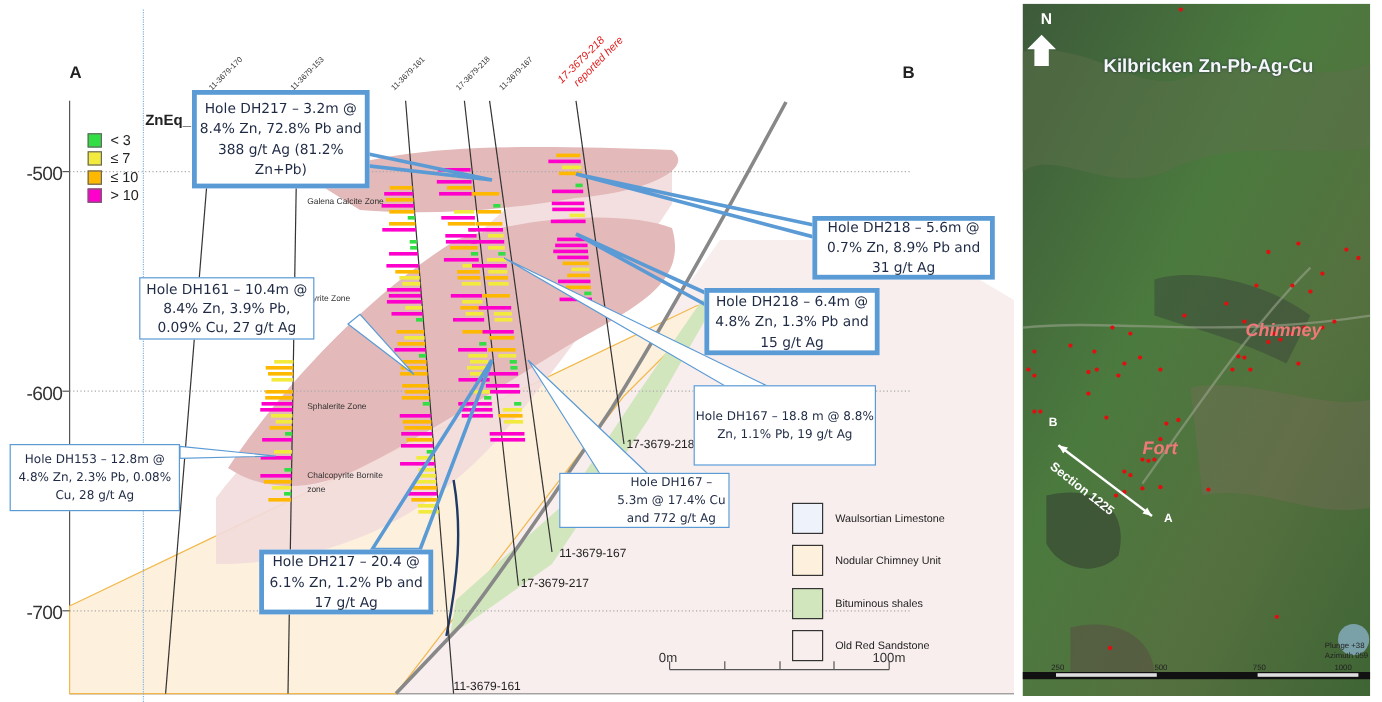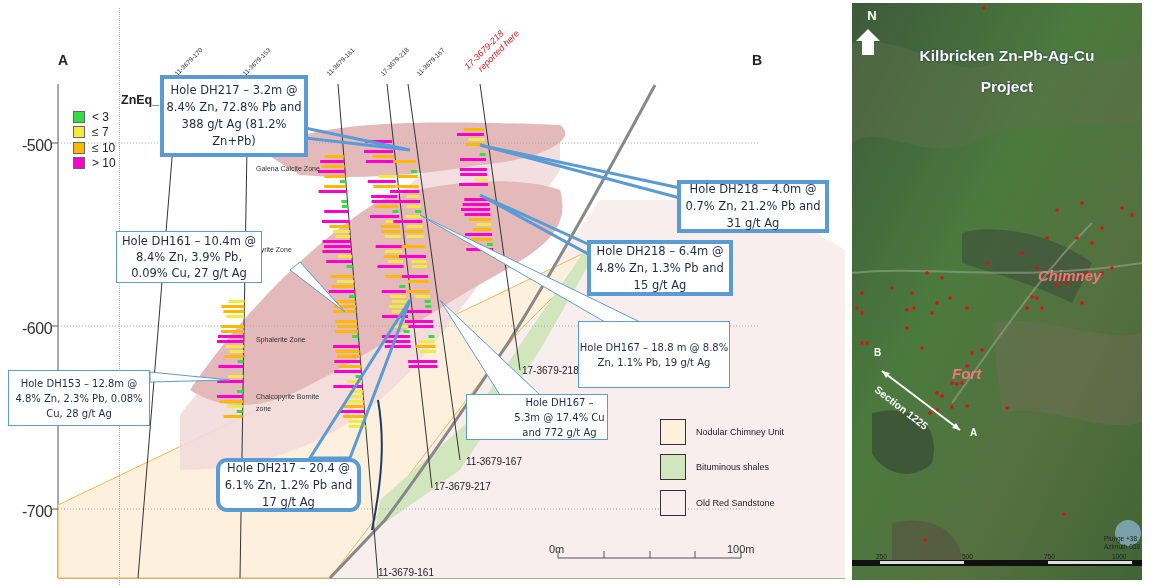--- a/index.html
+++ b/index.html
@@ -295,29 +295,33 @@
   <div class="hole-top" style="left:384px;top:70px;">17-3679-218</div>
   <div class="hole-top" style="left:420px;top:70px;">11-3679-167</div>
   <div class="hole-red" style="left:478px;top:58px;"><span>17-3679-218</span><br><span style="padding-left:8px">reported here</span></div>
 
   <div class="hole-bot" style="left:522px;top:365px;">17-3679-218</div>
   <div class="hole-bot" style="left:466px;top:456px;">11-3679-167</div>
   <div class="hole-bot" style="left:434px;top:481px;">17-3679-217</div>
   <div class="hole-bot" style="left:378px;top:567px;">11-3679-161</div>
 
   <div class="callout thick" style="left:160px;top:75px;width:148px;height:82px;">Hole DH217 – 3.2m @ 8.4% Zn, 72.8% Pb and 388 g/t Ag (81.2% Zn+Pb)</div>
-  <div class="callout thick" style="left:677px;top:180px;width:152px;height:53px;">Hole DH218 – 4.0m @ 0.7% Zn, 21.2% Pb and 31 g/t Ag</div>
+  <div class="callout thick" style="left:677px;top:180px;width:152px;height:53px;">Hole DH218 – 5.6m @ 0.7% Zn, 8.9% Pb and 31 g/t Ag</div>
   <div class="callout thick" style="left:587px;top:240px;width:146px;height:56px;">Hole DH218 – 6.4m @ 4.8% Zn, 1.3% Pb and 15 g/t Ag</div>
   <div class="callout thin" style="left:116px;top:231px;width:146px;height:52px;font-size:11.5px;line-height:16px;">Hole DH161 – 10.4m @ 8.4% Zn, 3.9% Pb, 0.09% Cu, 27 g/t Ag</div>
   <div class="callout thin" style="left:578px;top:321px;width:152px;height:67px;text-align:center;">Hole DH167 – 18.8 m @ 8.8% Zn, 1.1% Pb, 19 g/t Ag</div>
   <div class="callout thin" style="left:8px;top:370px;width:142px;height:56px;">Hole DH153 – 12.8m @ 4.8% Zn, 2.3% Pb, 0.08% Cu, 28 g/t Ag</div>
   <div class="callout thin" style="left:466px;top:394px;width:142px;height:46px;padding-left:45px;">Hole DH167 – 5.3m @ 17.4% Cu and 772 g/t Ag</div>
-  <div class="callout thick" style="left:216px;top:458px;width:145px;height:54px;border-radius:11px;">Hole DH217 – 20.4 @ 6.1% Zn, 1.2% Pb and 17 g/t Ag</div>
+  <div class="callout thick" style="left:216px;top:458px;width:145px;height:54px;">Hole DH217 – 20.4 @ 6.1% Zn, 1.2% Pb and 17 g/t Ag</div>
 
   <div class="legend-geo">
+    <div class="row">
+        <span class="sw" style="background:#eef3fb"></span>
+        <span>Waulsortian Limestone</span>
+      </div>
     <div class="row">
         <span class="sw" style="background:#fdf0dc"></span>
         <span>Nodular Chimney Unit</span>
       </div>
     <div class="row">
         <span class="sw" style="background:#d2e6be"></span>
         <span>Bituminous shales</span>
       </div>
     <div class="row">
         <span class="sw" style="background:#f8eeee"></span>
@@ -409,21 +413,20 @@
     <polygon points="30,368 38,370 34,375" fill="#fff"></polygon>
     <polygon points="108,427 100,425 104,420" fill="#fff"></polygon>
     <rect x="0" y="557" width="290" height="6" fill="#111"></rect>
     <rect x="28" y="558" width="84" height="3" fill="#ddd"></rect>
     <rect x="196" y="558" width="84" height="3" fill="#ddd"></rect>
     <circle cx="276" cy="530" r="13" fill="#7aa0a8"></circle>
     <path d="M14,38 L14,24 L8,24 L20,12 L32,24 L26,24 L26,38 Z" fill="#fff" transform="translate(-4,14)"></path>
   </svg>
   <div class="north">N</div>
   <div class="map-title" style="top:44px;">Kilbricken Zn-Pb-Ag-Cu</div>
-  <div class="map-title" style="top:75px;">Project</div>
   <div class="place" style="left:186px;top:236px;margin-top:28px;">Chimney</div>
   <div class="place" style="left:100px;top:362px;">Fort</div>
   <div class="sec-pt" style="left:22px;top:344px;">B</div>
   <div class="sec-pt" style="left:118px;top:424px;">A</div>
   <div class="sec-lbl" style="left:28px;top:380px;">Section 1225</div>
   <div class="plunge">
       <div>Plunge +38</div>
       <div>Azimuth 059</div>
     </div>
   <div class="mscale" style="left:24px;top:550px;">250</div>

